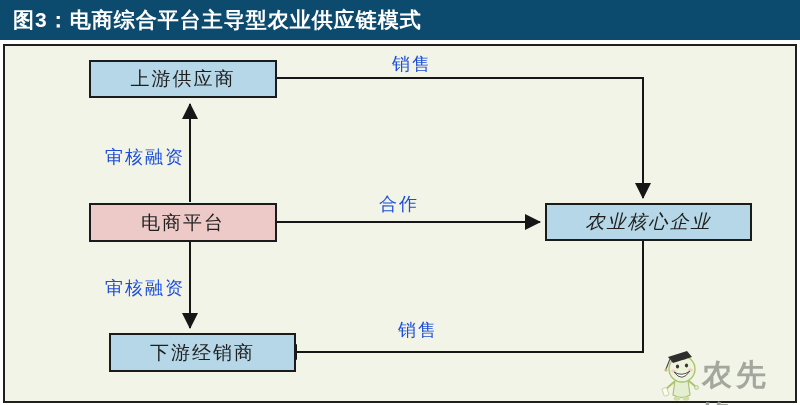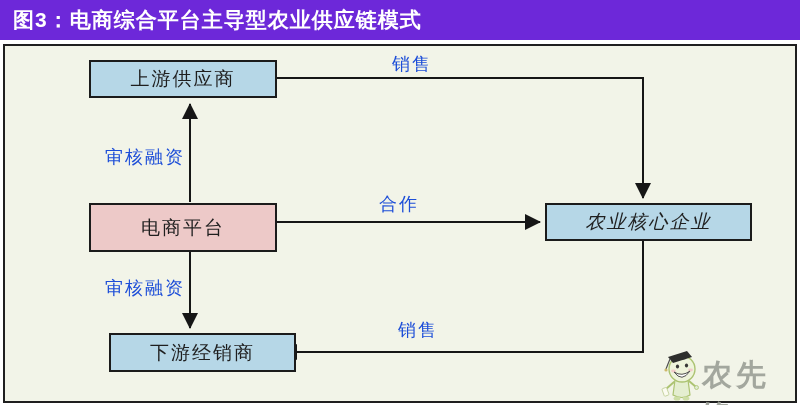--- a/index.html
+++ b/index.html
@@ -3,38 +3,38 @@
 <meta charset="utf-8">
 <style>
   html,body{margin:0;padding:0;}
   body{
     width:800px;height:405px;position:relative;overflow:hidden;
     background:#ffffff;
     font-family:"Liberation Sans","DejaVu Sans",sans-serif;
   }
   .title-bar{
     position:absolute;left:0;top:0;width:800px;height:40px;
-    background:#6d28d9;color:#ffffff;
+    background:#0c4a6e;color:#ffffff;
     font-size:21px;font-weight:bold;line-height:40px;
     padding-left:13px;box-sizing:border-box;letter-spacing:1px;
   }
   .frame{
     position:absolute;left:3px;top:44px;width:794px;height:359px;
     box-sizing:border-box;border:2px solid #1f1f1f;background:#f2f4e8;
   }
   .wires{position:absolute;left:0;top:0;width:800px;height:405px;pointer-events:none;}
   .node{
     position:absolute;box-sizing:border-box;border:2px solid #1b1b1b;
     display:flex;align-items:center;justify-content:center;
     font-size:19px;color:#1f1f1f;letter-spacing:2px;
   }
   .node.blue{background:#b6d7e7;align-items:center;}
   .node.pink{background:#edc9c8;}
   .node-upstream{left:89px;top:60px;width:188px;height:38px;}
-  .node-platform{left:89px;top:203px;width:188px;height:49px;}
+  .node-platform{left:89px;top:203px;width:188px;height:39px;}
   .node-downstream{left:89px;top:333px;width:187px;height:39px;margin-left:20px;}
   .node-core{left:545px;top:203px;width:207px;height:38px;font-style:italic;}
   .edge-label{
     position:absolute;font-size:18px;color:#1d4ed8;letter-spacing:2px;
     white-space:nowrap;
   }
   .lbl-sales-top{left:362px;top:52px;width:100px;text-align:center;}
   .lbl-finance-up{left:105px;top:145px;}
   .lbl-coop{left:349px;top:192px;width:100px;text-align:center;}
   .lbl-finance-down{left:105px;top:276px;}

